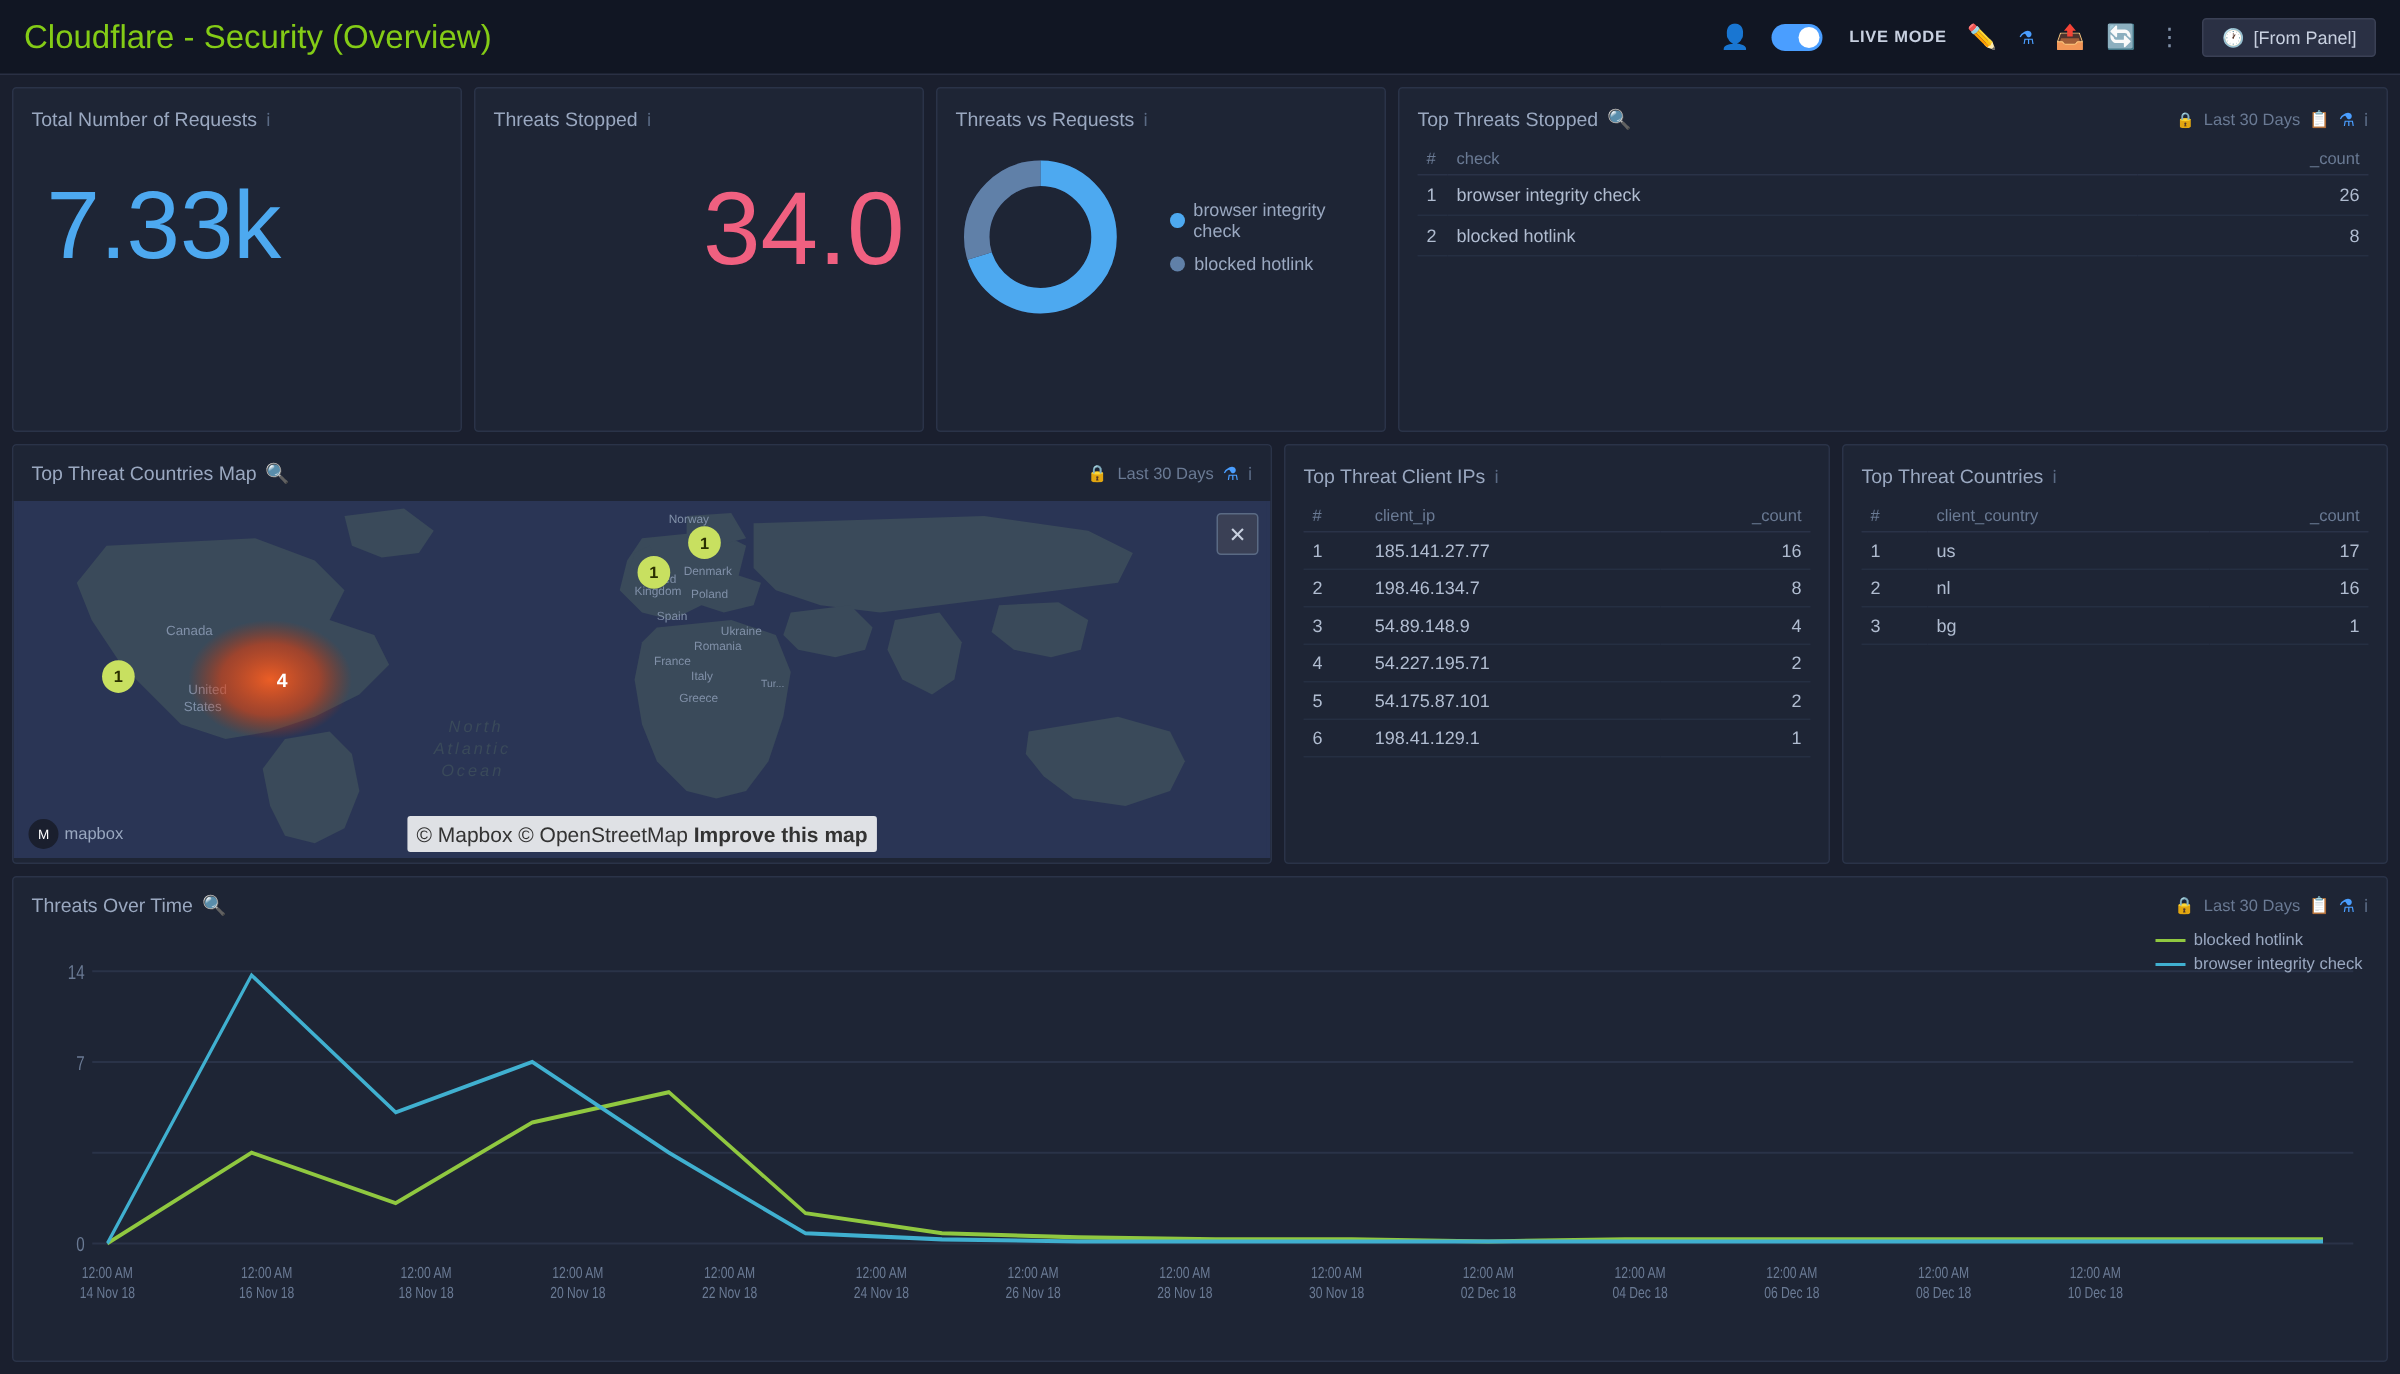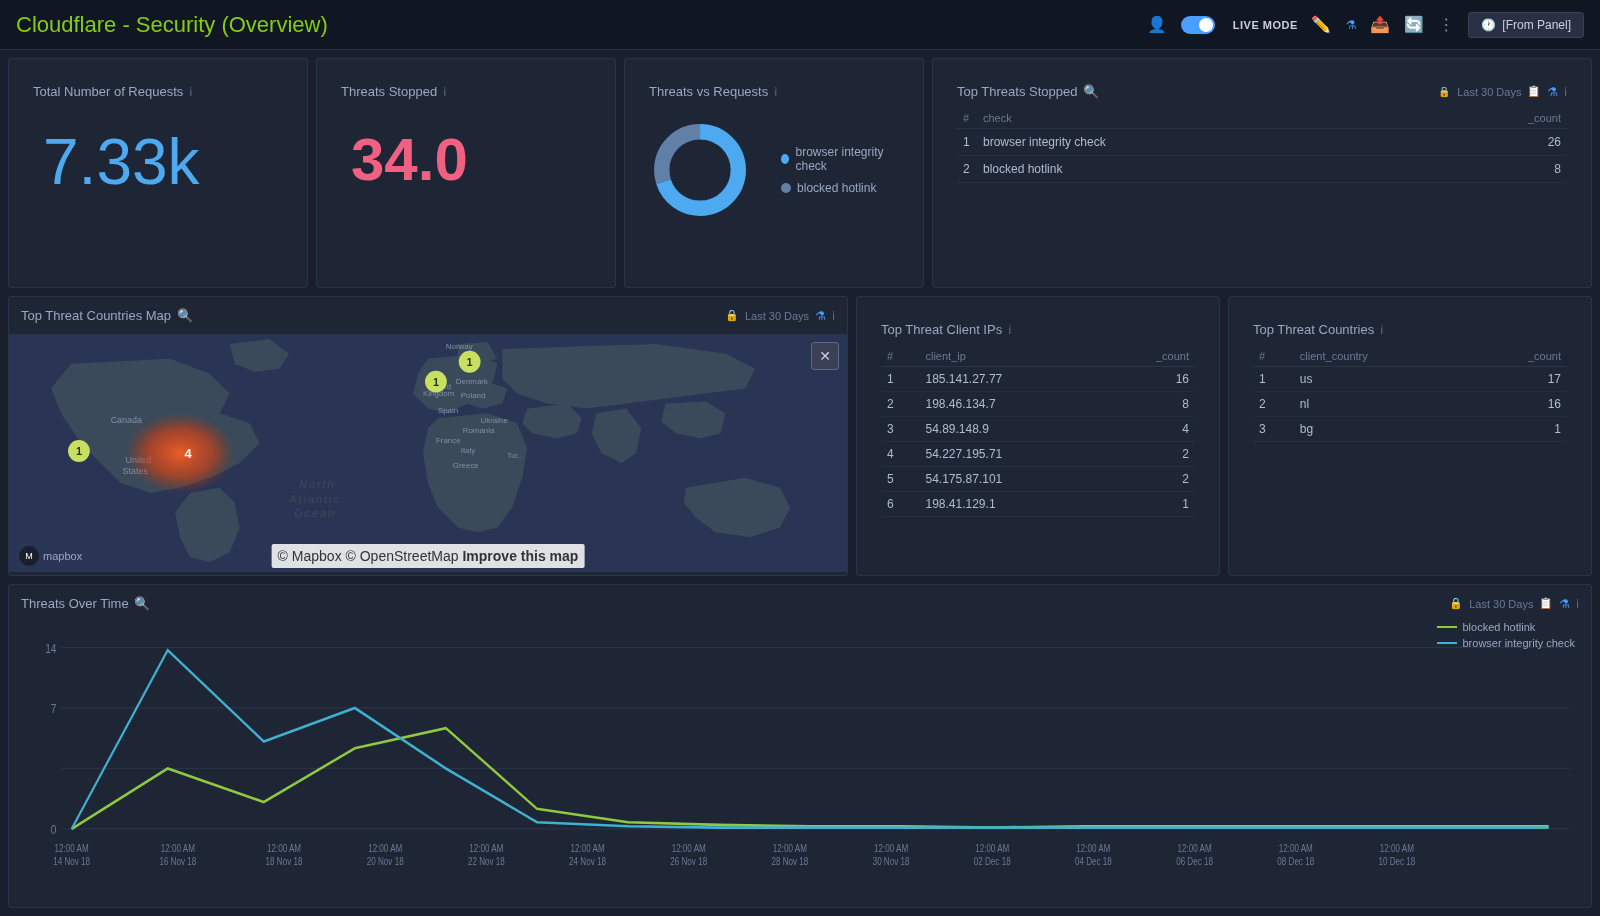--- a/index.html
+++ b/index.html
@@ -94,21 +94,21 @@
     .row1 {
       display: flex;
       gap: 8px;
       height: 230px;
     }
 
     .panel {
       background: #1e2535;
       border: 1px solid #2a3348;
       border-radius: 3px;
-      padding: 24px;
+      padding: 12px;
       position: relative;
     }
     .panel-title {
       font-size: 13px;
       color: #9aa8c0;
       font-weight: 400;
       margin-bottom: 8px;
       display: flex;
       align-items: center;
       gap: 6px;
@@ -131,26 +131,27 @@
     
     .kpi-value-blue {
       font-size: 64px;
       font-weight: 300;
       color: #4da9f0;
       line-height: 1;
       margin-top: 30px;
       padding-left: 10px;
     }
     .kpi-value-pink {
-      font-size: 60px;
-      font-weight: 700;
+      font-size: 69px;
+      font-weight: 400;
       color: #f06080;
       line-height: 1;
       margin-top: 30px;
       padding-left: 10px;
+      text-align: right;
     }
 
     
     .donut-container {
       display: flex;
       align-items: center;
       justify-content: center;
       gap: 30px;
       margin-top: 10px;
     }

